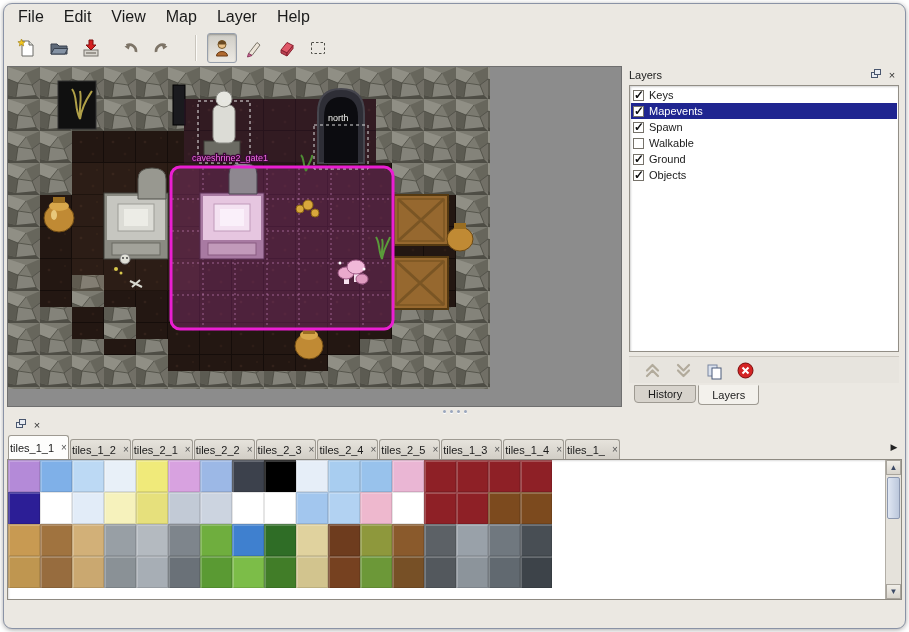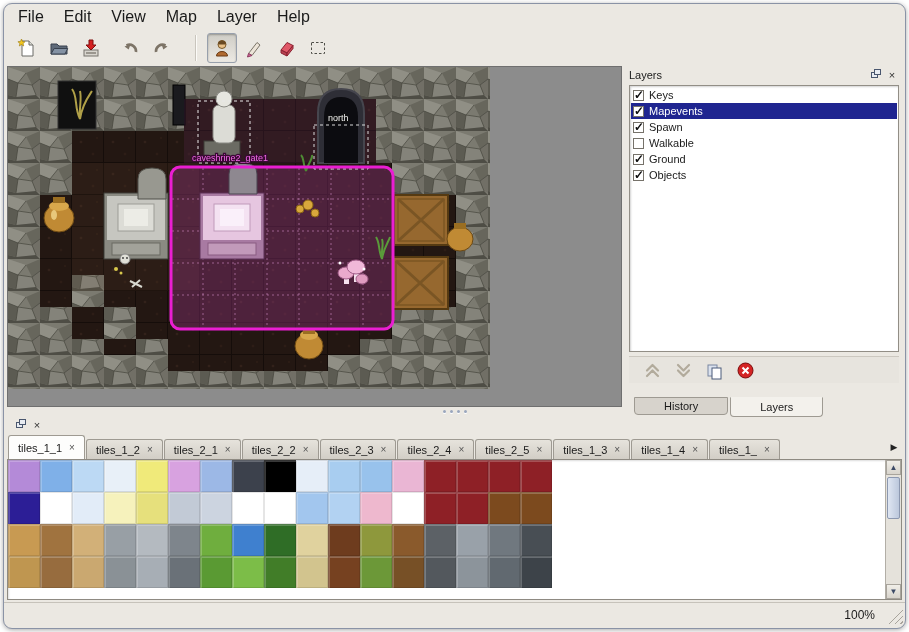--- a/index.html
+++ b/index.html
@@ -41,34 +41,34 @@
                    background:repeating-linear-gradient(90deg,#a8a49c 0 1px,transparent 1px 4px); }
   .layer-list { flex:1; margin:2px 3px; background:#fff; border:1px solid #928e86;
                 box-shadow:inset 1px 1px 2px rgba(0,0,0,.18); padding:1px; overflow:hidden; }
   .layer-row { height:15px; display:flex; align-items:center; gap:5px; padding:8px 2px; }
   .layer-row.selected { background:#1f2590; color:#fff; }
   .cb { width:11px; height:11px; background:#fff; border:1px solid #76726a; flex:none; position:relative; }
   .cb.checked::after { content:"\2713"; position:absolute; left:0px; top:-3px; font-size:12px; font-weight:bold; color:#0d0d0d; }
   .dock-toolrow { height:27px; display:flex; align-items:center; gap:12px; padding-left:14px;
                   background:#e7e4de; border-top:1px solid #ccc8c0; margin:2px 3px 0; }
   .dock-tabrow { height:24px; display:flex; gap:2px; padding:2px 0 0 8px; align-items:flex-start; }
-  .dock-tab { padding:0 29px; height:18px; line-height:17px; background:#d7d3cc;
-              border:1px solid #9e9a92; border-radius:0 0 4px 4px;margin-top:12px; }
+  .dock-tab { padding:0 13px; height:18px; line-height:17px; background:#d7d3cc;
+              border:1px solid #9e9a92; border-radius:0 0 4px 4px; }
   .dock-tab.active { background:#f3f1ec; height:20px; line-height:19px; border-top-color:#f3f1ec; }
 
   
   .hsplit { height:9px; display:flex; align-items:center; justify-content:center; }
   .grip { display:flex; gap:4px; }
   .grip i { width:3px; height:3px; border-radius:50%; background:#9aa6bc; box-shadow:0 1px 0 #fff; }
 
   
   .tilesets { height:184px; display:flex; flex-direction:column; padding:0 3px; font-size:11px; }
   .ts-tabrow { height:26px; display:flex; align-items:flex-end; gap:1px; padding:0 16px 0 1px;
                position:relative; overflow:hidden; }
-  .ts-tab { display:flex; align-items:center; gap:7px; height:20px; padding:0 9px; white-space:nowrap;
+  .ts-tab { display:flex; align-items:center; gap:7px; height:20px; padding:0 1px; white-space:nowrap;
             background:linear-gradient(#e6e3dc,#d2cec6); border:1px solid #9e9a92; border-bottom:none;
             border-radius:3px 3px 0 0; flex:none; }
   .ts-tab.active { background:#fdfdfc; height:24px; }
   .ts-close { font-size:10px; color:#555; }
   .ts-scroll-btn { position:absolute; right:1px; bottom:5px; width:14px; height:15px;
                    display:flex; align-items:center; justify-content:center; font-size:9px; color:#222; }
   .palette { flex:1; display:flex; border:1px solid #8e8a82; background:#fff;
              box-shadow:inset 1px 1px 2px rgba(0,0,0,.14); }
   #tile-grid { flex:1; display:grid; grid-template-columns:repeat(17,32px); grid-auto-rows:32px; align-content:start; }
   .tile { box-shadow:inset 0 0 0 1px rgba(0,0,0,.10), inset 2px 2px 0 rgba(255,255,255,.22); }
@@ -484,18 +484,14 @@
       <div class="vscroll">
         <div class="vs-btn">▲</div>
         <div class="vs-track">
           <div class="vs-thumb"></div>
         </div>
         <div class="vs-btn">▼</div>
       </div>
     </div>
   </div>
 
-  <div class="statusbar">
-    <span>100%</span>
-    <div class="resize-grip"></div>
-  </div>
 
 </div>
 
 </body></html>

